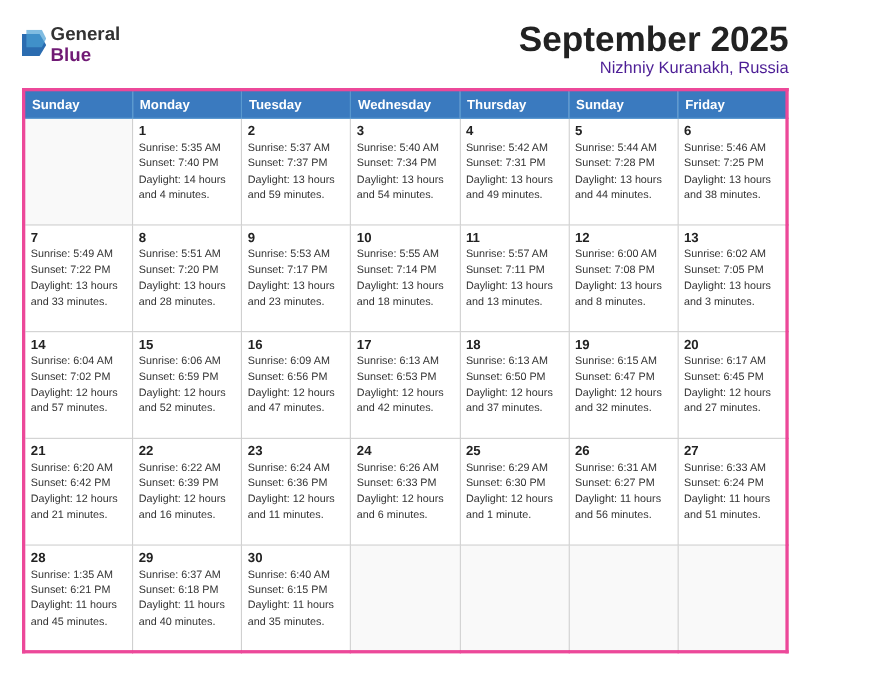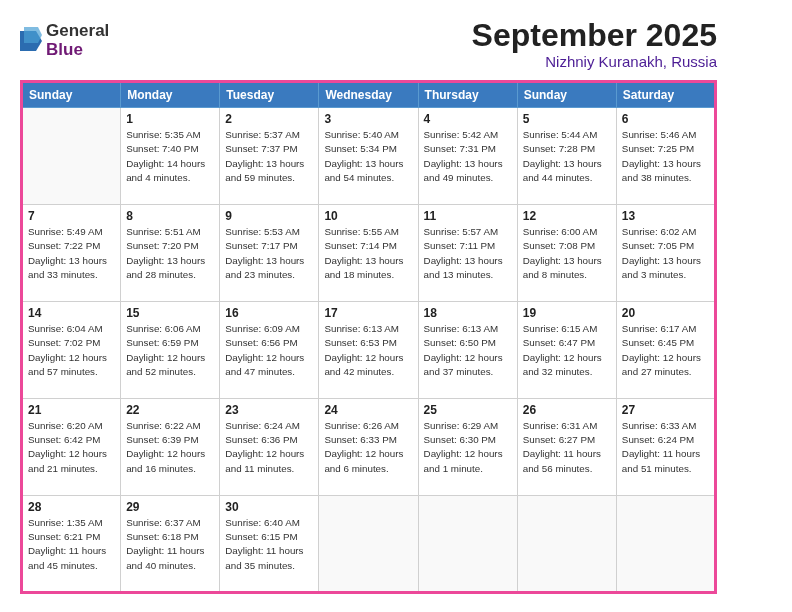--- a/index.html
+++ b/index.html
@@ -127,21 +127,21 @@
 
   <table class="calendar">
     <thead>
       <tr>
         <th>Sunday</th>
         <th>Monday</th>
         <th>Tuesday</th>
         <th>Wednesday</th>
         <th>Thursday</th>
         <th>Sunday</th>
-        <th>Saturday</th>
+        <th>Friday</th>
       </tr>
     </thead>
     <tbody id="calendar-body">
     <tr>
           <td class="empty-cell"></td>
           <td>
             <div class="day-number">1</div>
             <div class="day-info">Sunrise: 5:35 AM
 Sunset: 7:40 PM
 Daylight: 14 hours
@@ -150,21 +150,21 @@
           <td>
             <div class="day-number">2</div>
             <div class="day-info">Sunrise: 5:37 AM
 Sunset: 7:37 PM
 Daylight: 13 hours
 and 59 minutes.</div>
           </td>
           <td>
             <div class="day-number">3</div>
             <div class="day-info">Sunrise: 5:40 AM
-Sunset: 5:34 PM
+Sunset: 7:34 PM
 Daylight: 13 hours
 and 54 minutes.</div>
           </td>
           <td>
             <div class="day-number">4</div>
             <div class="day-info">Sunrise: 5:42 AM
 Sunset: 7:31 PM
 Daylight: 13 hours
 and 49 minutes.</div>
           </td>

